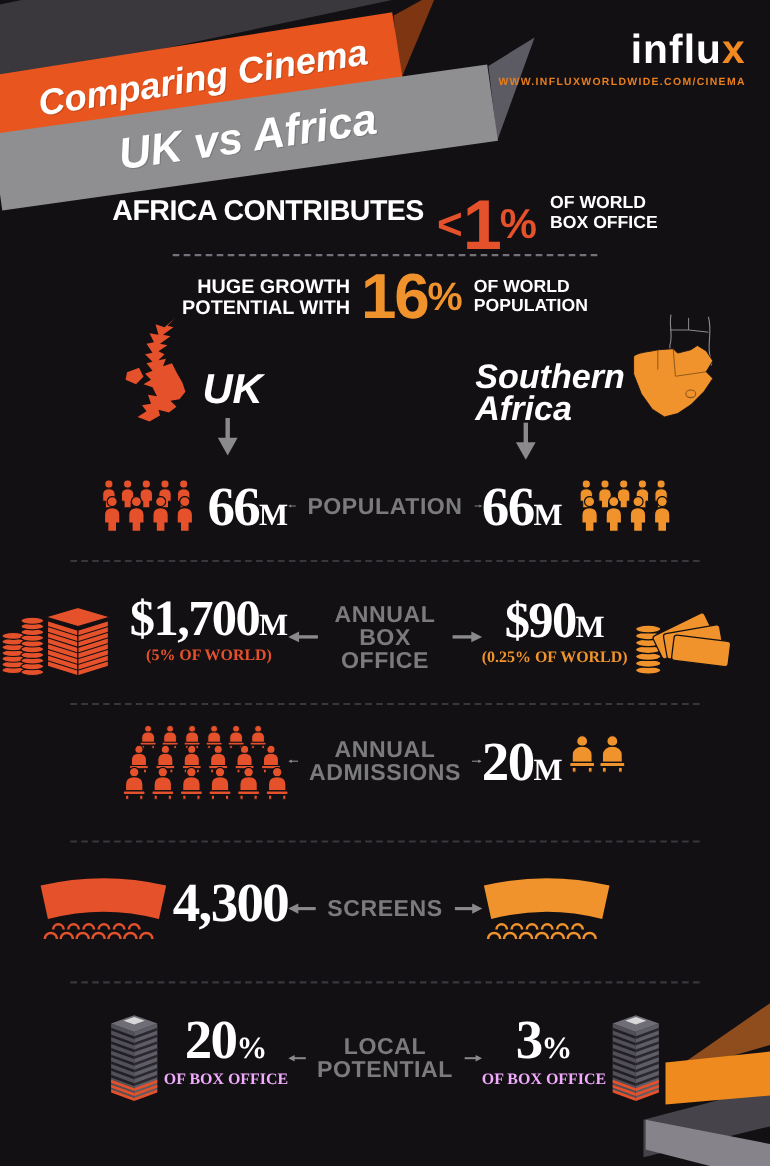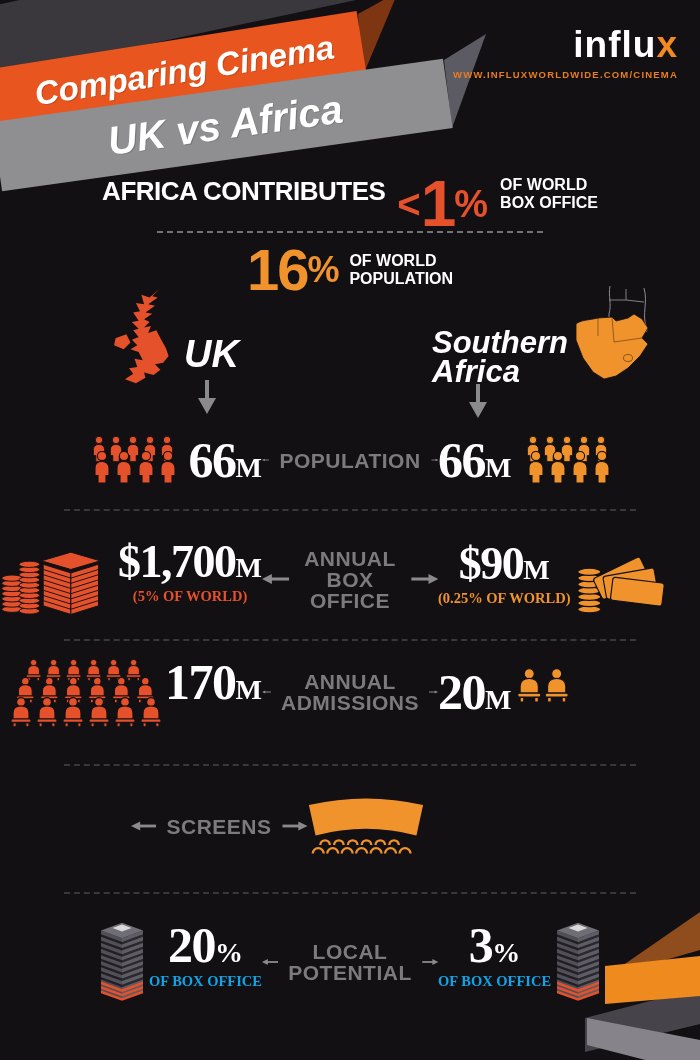--- a/index.html
+++ b/index.html
@@ -56,21 +56,21 @@
   .zr{justify-content:flex-start;}
   .zc{width:176px;display:flex;justify-content:center;align-items:center;gap:10px;flex:none;}
   .cl{color:#7b7b7d;font-weight:800;font-size:21px;text-align:center;line-height:1.0;letter-spacing:.5px;}
   .val{font-size:50px;font-weight:800;letter-spacing:-1.5px;line-height:1;white-space:nowrap;}
   .val .unit{font-size:28px;letter-spacing:0;}
   .val-sm{font-size:46px;}
   .valcol{display:flex;flex-direction:column;align-items:center;gap:3px;}
   .note{font-size:14.5px;font-weight:bold;white-space:nowrap;}
   .note-uk{color:var(--uk);}
   .note-af{color:var(--af);}
-  .note-w{color:#0ea5e9;}
+  .note-w{color:#f0abfc;}
   .dv{position:absolute;left:64px;width:572px;border-top:2px dashed #39373d;}
 
   .corner{position:absolute;right:0;bottom:0;z-index:0;}
 </style>
 </head>
 <body>
 
 <div class="page">
 
   <svg width="0" height="0" style="position:absolute" aria-hidden="true">
@@ -153,20 +153,24 @@
       <span class="num">1</span>
       <span class="pct">%</span>
     </span>
     <span class="sufcol">
       <div>OF WORLD</div>
       <div>BOX OFFICE</div>
     </span>
   </div>
   <div class="dv1"></div>
   <div class="stat2">
+    <span class="stat2-label">
+      <div>HUGE GROWTH</div>
+      <div>POTENTIAL WITH</div>
+    </span>
     <span class="bigpct2">
       <span class="num">16</span>
       <span class="pct">%</span>
     </span>
     <span class="sufcol">
       <div>OF WORLD</div>
       <div>POPULATION</div>
     </span>
   </div>
 
@@ -391,21 +395,20 @@
         <g transform="translate(78,40)">
             <use href="#sym-seated" width="24" height="30"></use>
           </g>
         <g transform="translate(104,40)">
             <use href="#sym-seated" width="24" height="30"></use>
           </g>
         <g transform="translate(130,40)">
             <use href="#sym-seated" width="24" height="30"></use>
           </g>
       </svg>
-      <span class="val"><span>170</span><span class="unit">M</span></span>
     </div>
     <div class="zc">
       <svg width="36" height="14" fill="#8a8a8c">
           <use href="#sym-harrow"></use>
         </svg>
       <div class="cl">
         <div>ANNUAL</div>
           <div>ADMISSIONS</div>
       </div>
       <svg width="36" height="14" fill="#8a8a8c" style="transform:scaleX(-1)">
@@ -421,20 +424,28 @@
         <g transform="translate(26,1) scale(1.08)">
             <use href="#sym-seated" width="24" height="30"></use>
           </g>
       </svg>
     </div>
   </div>
 
   <div class="dv" style="top:764px"></div>
 
   <div class="row" style="top:788px;height:76px">
+    <div class="zl">
+      <svg width="118" height="62" viewBox="0 0 124 64">
+        <path fill="var(--uk)" d="M2,10 Q62,-4 122,10 L115,42 Q62,28 9,42 Z"></path>
+        <path fill="none" stroke="var(--uk)" stroke-width="2.4" d="M14,52 a5,5 0 0 1 10,0 m4.5,0 a5,5 0 0 1 10,0 m4.5,0 a5,5 0 0 1 10,0 m4.5,0 a5,5 0 0 1 10,0 m4.5,0 a5,5 0 0 1 10,0 m4.5,0 a5,5 0 0 1 10,0"></path>
+        <path fill="none" stroke="var(--uk)" stroke-width="2.4" d="M6,61 a5.8,5.8 0 0 1 11.6,0 m3.6,0 a5.8,5.8 0 0 1 11.6,0 m3.6,0 a5.8,5.8 0 0 1 11.6,0 m3.6,0 a5.8,5.8 0 0 1 11.6,0 m3.6,0 a5.8,5.8 0 0 1 11.6,0 m3.6,0 a5.8,5.8 0 0 1 11.6,0 m3.6,0 a5.8,5.8 0 0 1 11.6,0"></path>
+      </svg>
+      <span class="val"><span>4,300</span><span class="unit"></span></span>
+    </div>
     <div class="zc">
       <svg width="36" height="14" fill="#8a8a8c">
           <use href="#sym-harrow"></use>
         </svg>
       <div class="cl">
         <div>SCREENS</div>
           <div></div>
       </div>
       <svg width="36" height="14" fill="#8a8a8c" style="transform:scaleX(-1)">
           <use href="#sym-harrow"></use>

